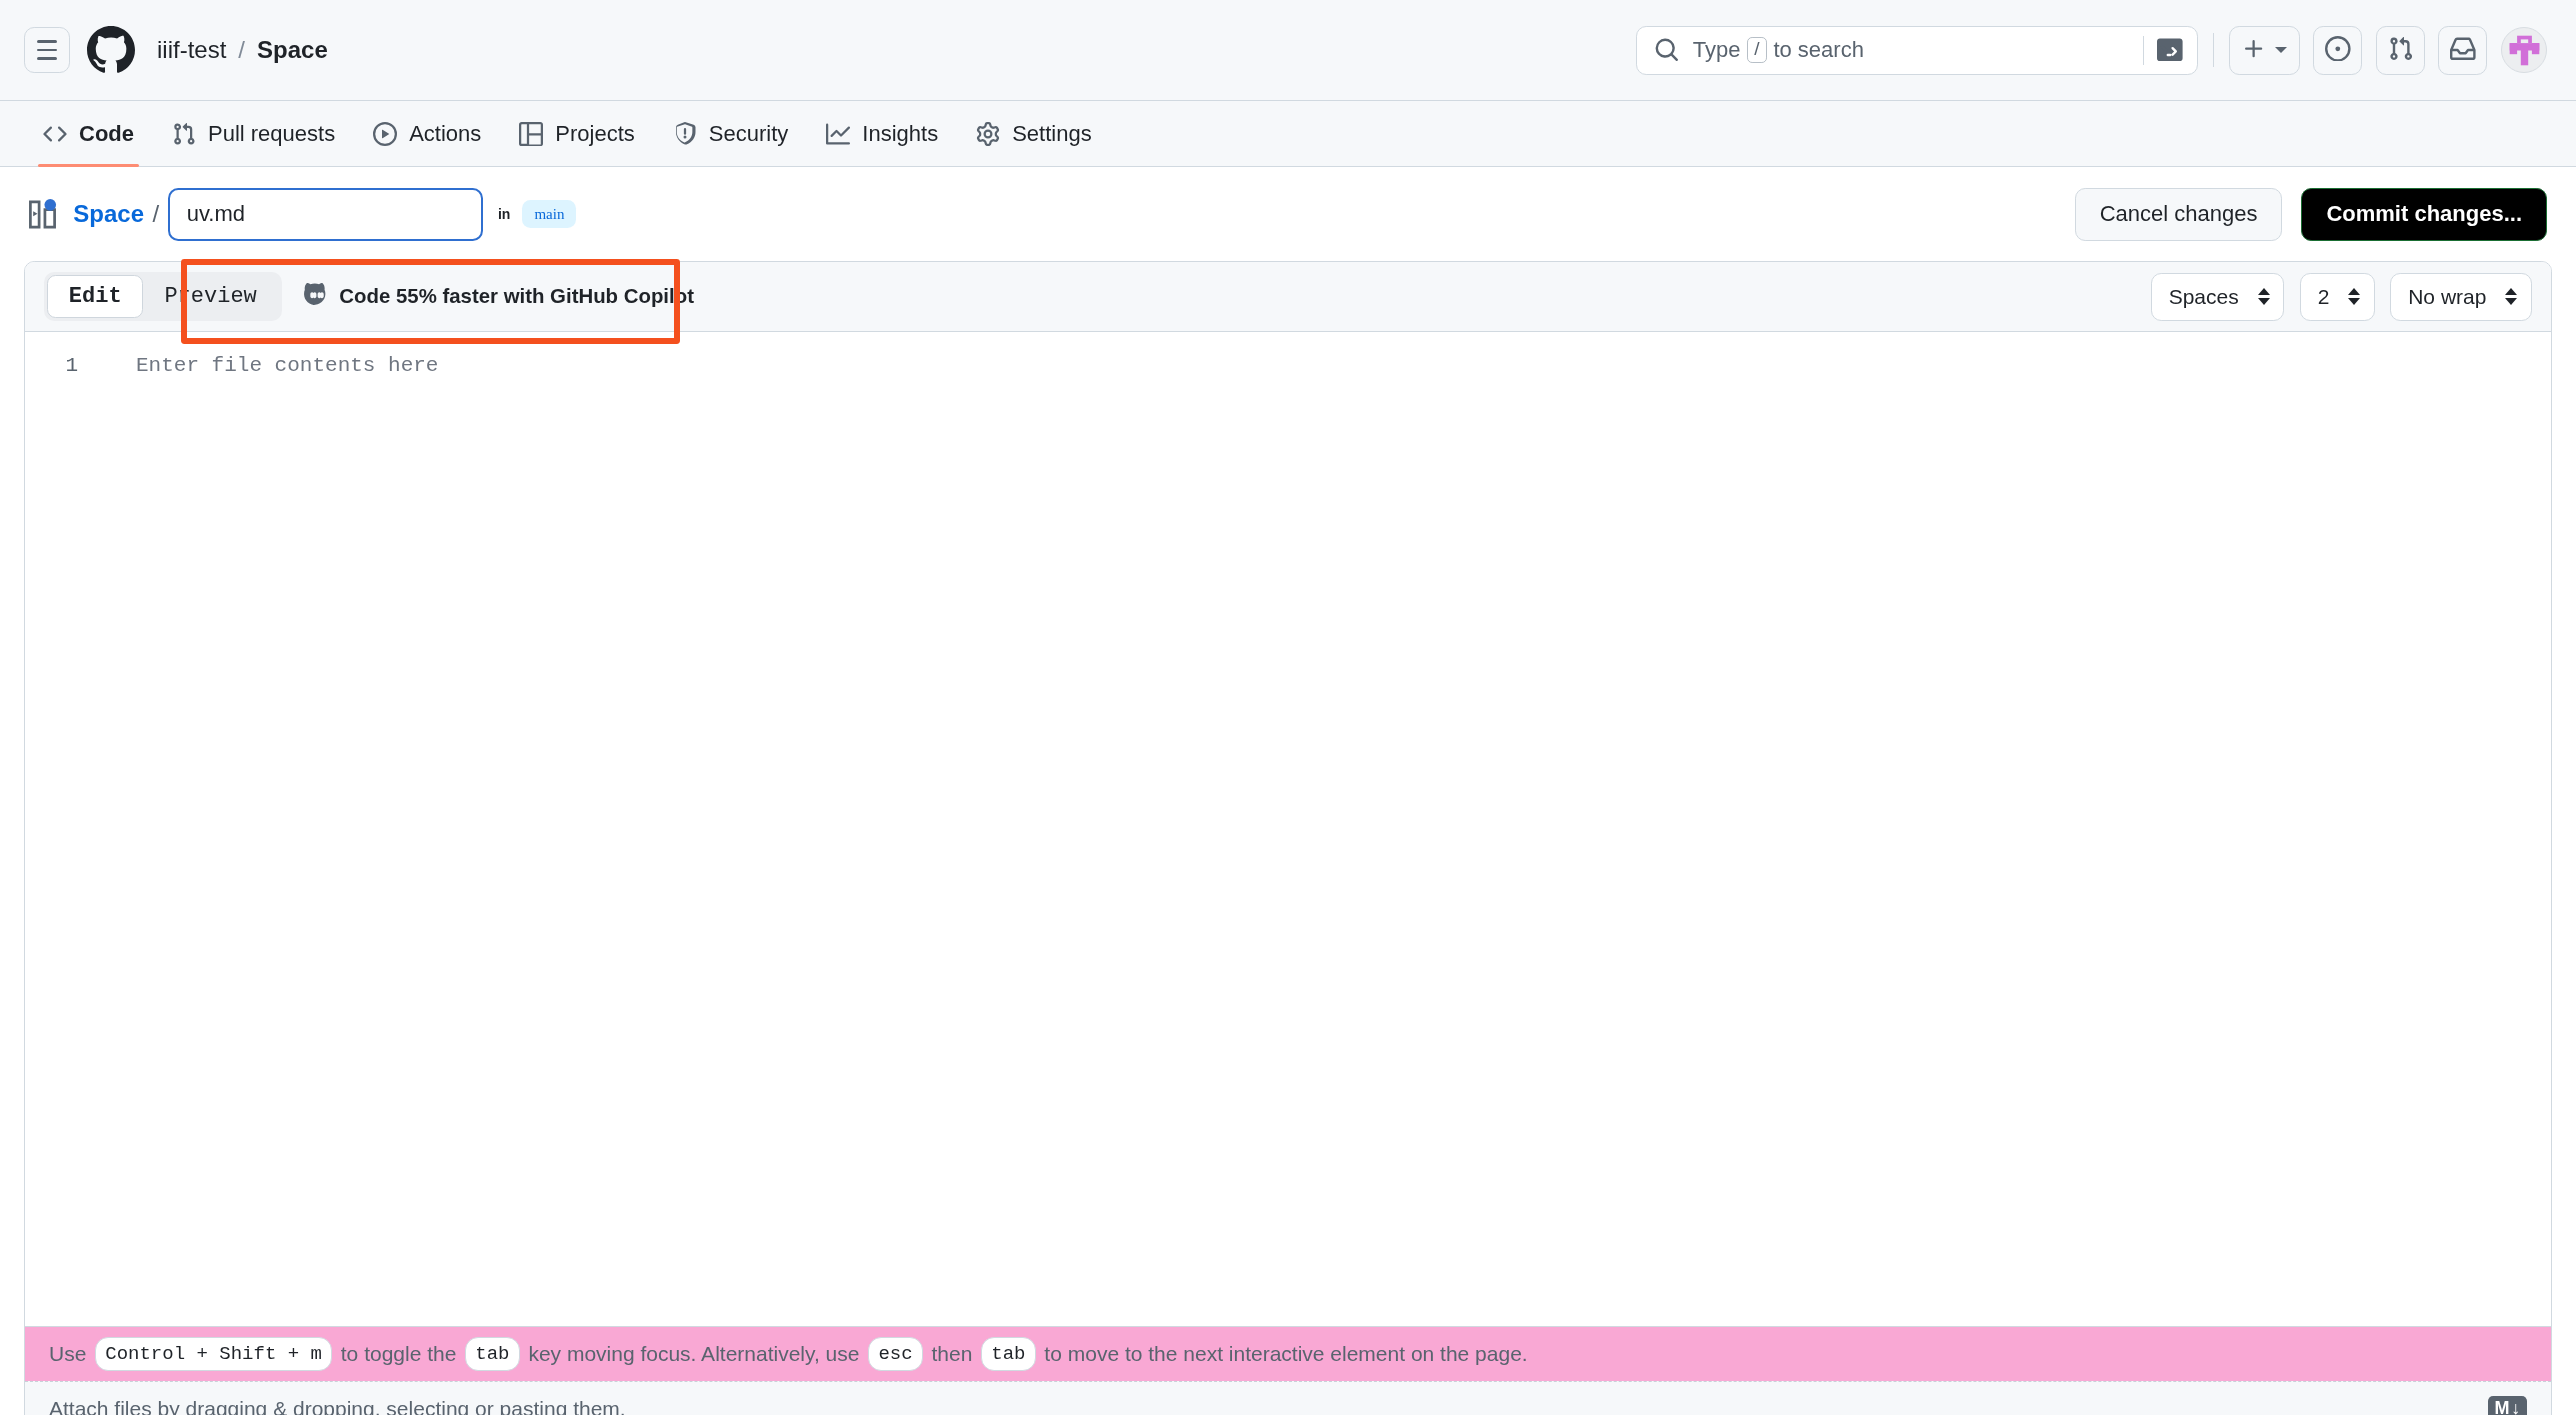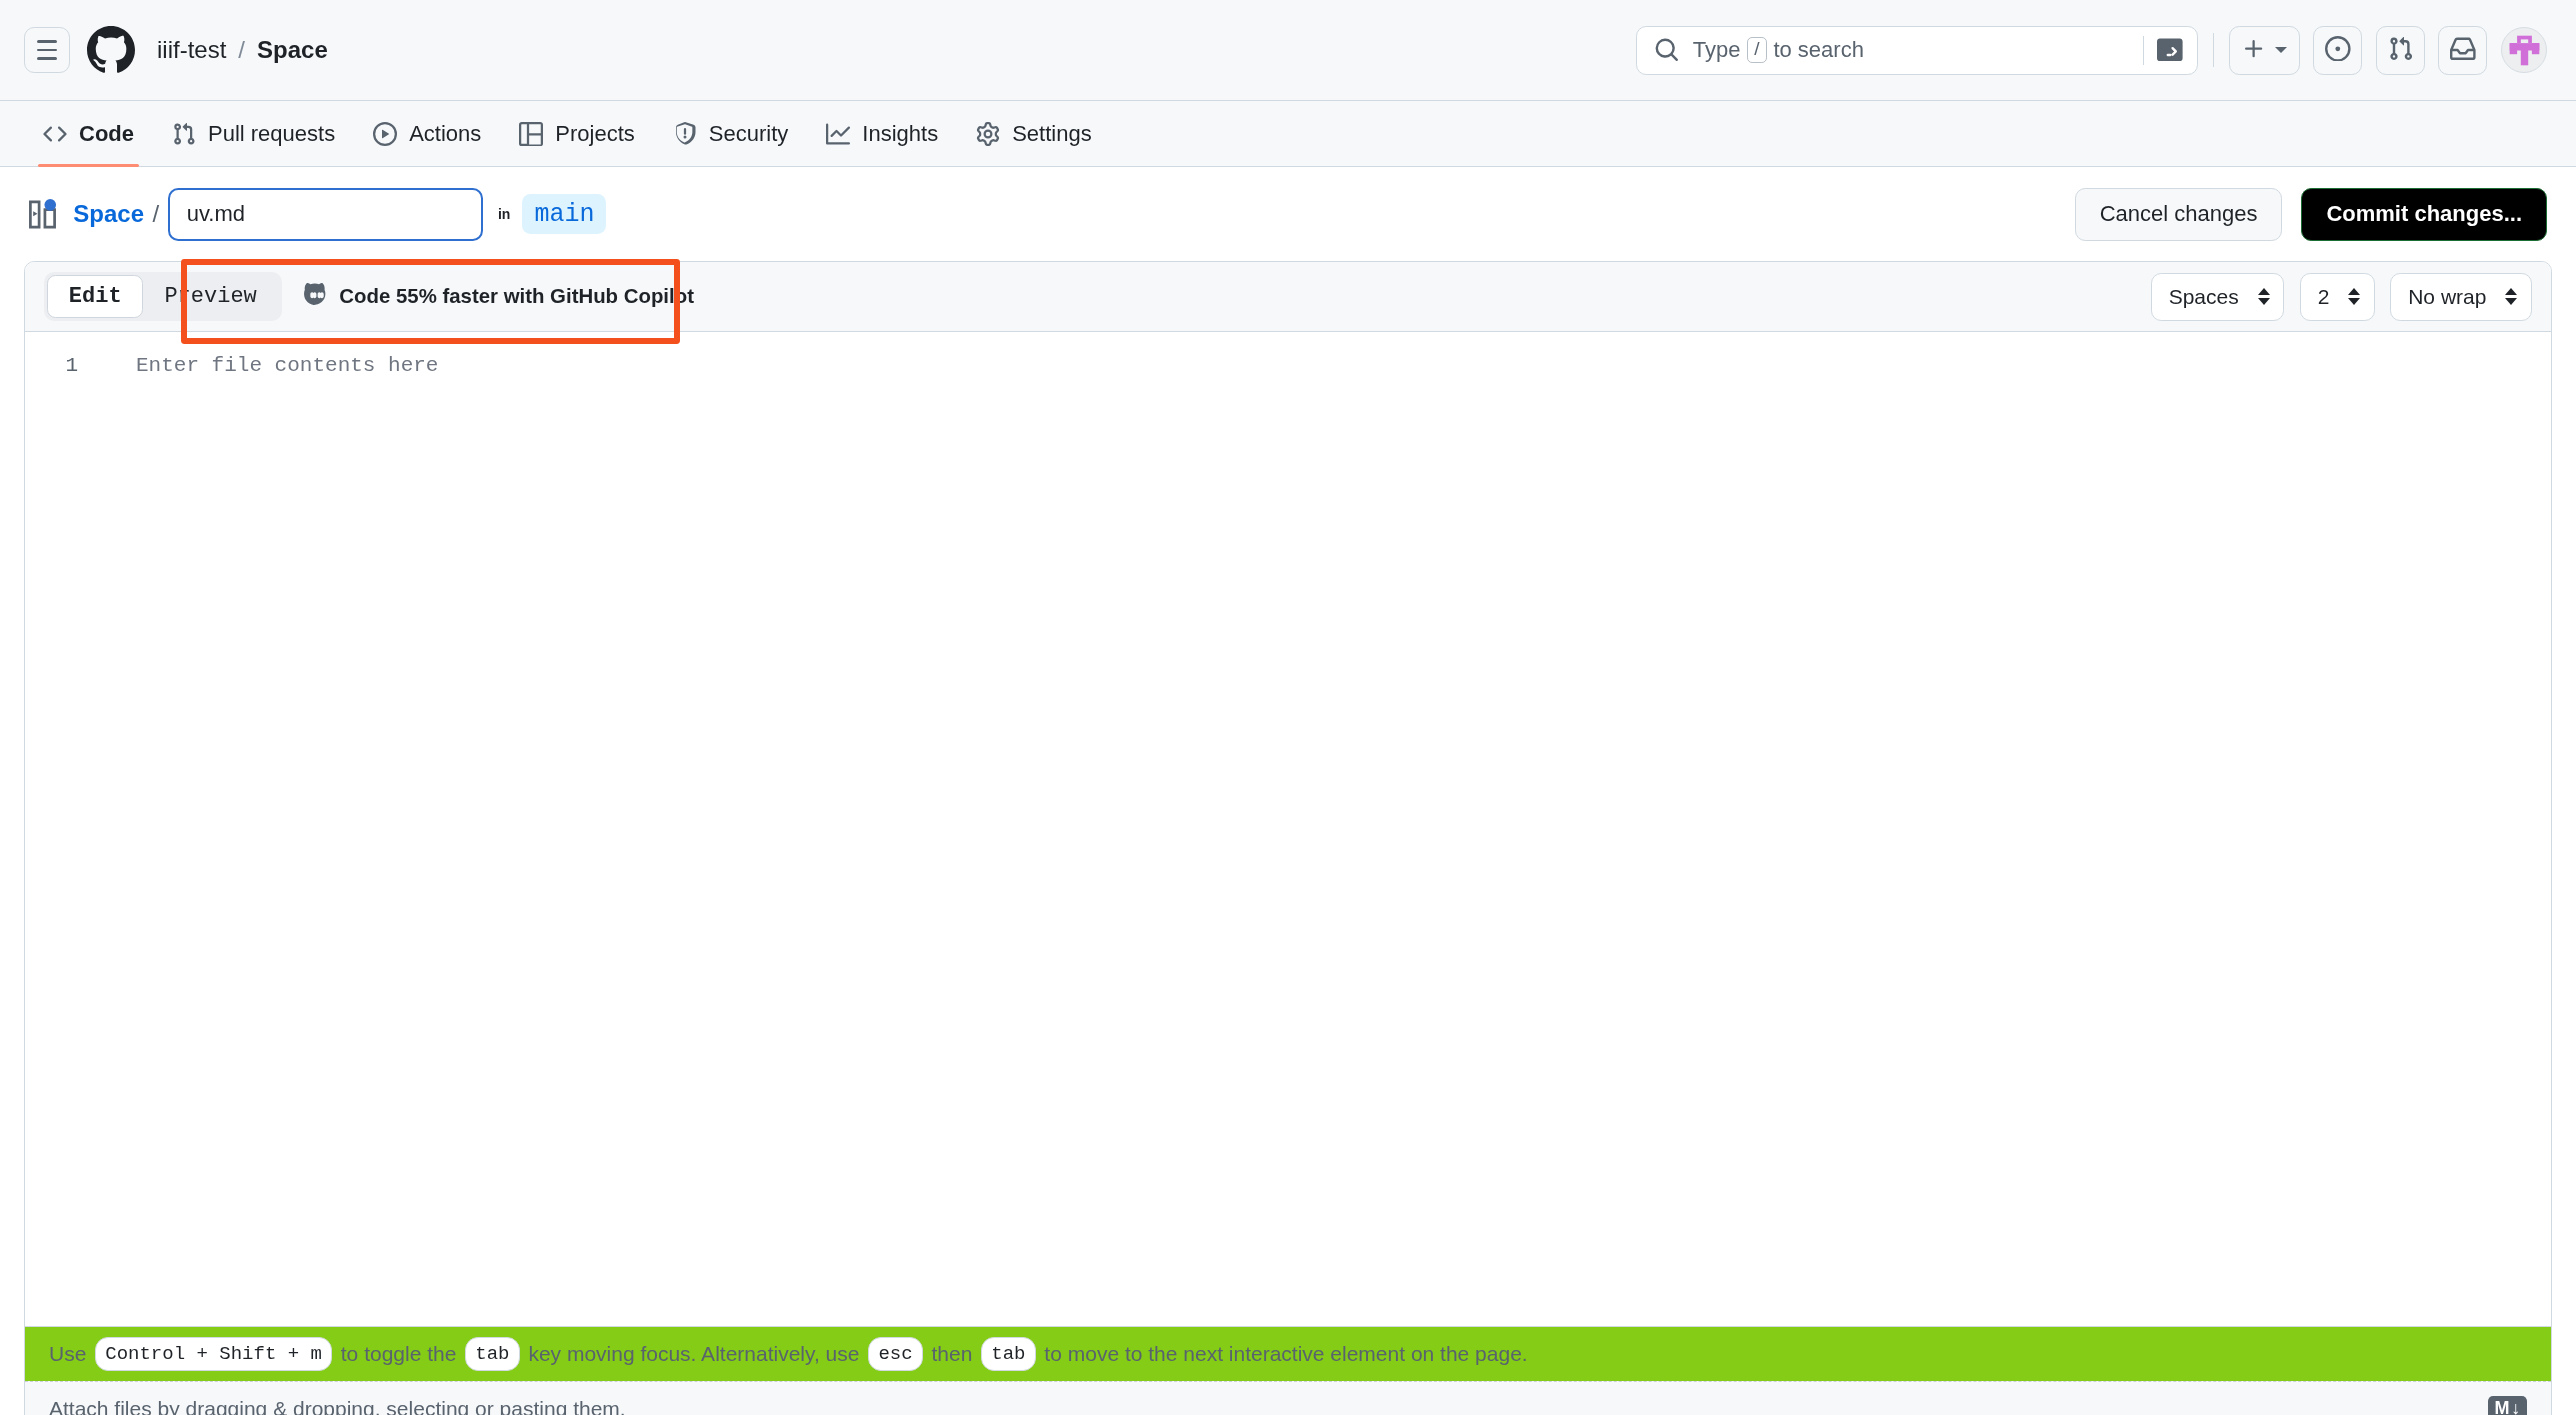--- a/index.html
+++ b/index.html
@@ -156,22 +156,22 @@
     font-size: 22px; color: #1f2328;
     padding: 0 17px;
     font-family: "Liberation Sans", sans-serif;
     outline: none;
   }
   .in-label { font-size: 14px; color: #1f2328; margin: 0 12px 0 15.3px; font-weight: bold; }
   .branch-badge {
     background: #ddf4ff; color: #0969da;
     border-radius: 8.5px;
     padding: 5.1px 12px;
-    font-family: Liberation Mono, monospace;
-    font-size: 25px;
+    font-family: Liberation Serif, serif;
+    font-size: 15px;
   }
   .annot-box {
     position: absolute;
     left: 181px; top: 92px;
     width: 499px; height: 85px;
     border: 6px solid #f4501e;
     border-radius: 3.4px;
     pointer-events: none;
     z-index: 5;
   }
@@ -288,21 +288,21 @@
   }
   .code-placeholder {
     padding: 22px 0 0 58px;
     font-family: "Liberation Mono", monospace;
     font-size: 21px;
     color: #6f7681;
   }
 
   .kbd-hint-bar {
     border-top: 0.9px solid #d1d9e0;
-    background: #84cc16;
+    background: #f9a8d4;
     height: 55px;
     display: flex; align-items: center;
     padding: 0 24px;
     font-size: 21px; color: #59636e;
     gap: 8.5px;
   }
   kbd {
     font-family: "Liberation Mono", monospace;
     font-size: 19px;
     background: #ffffff;

